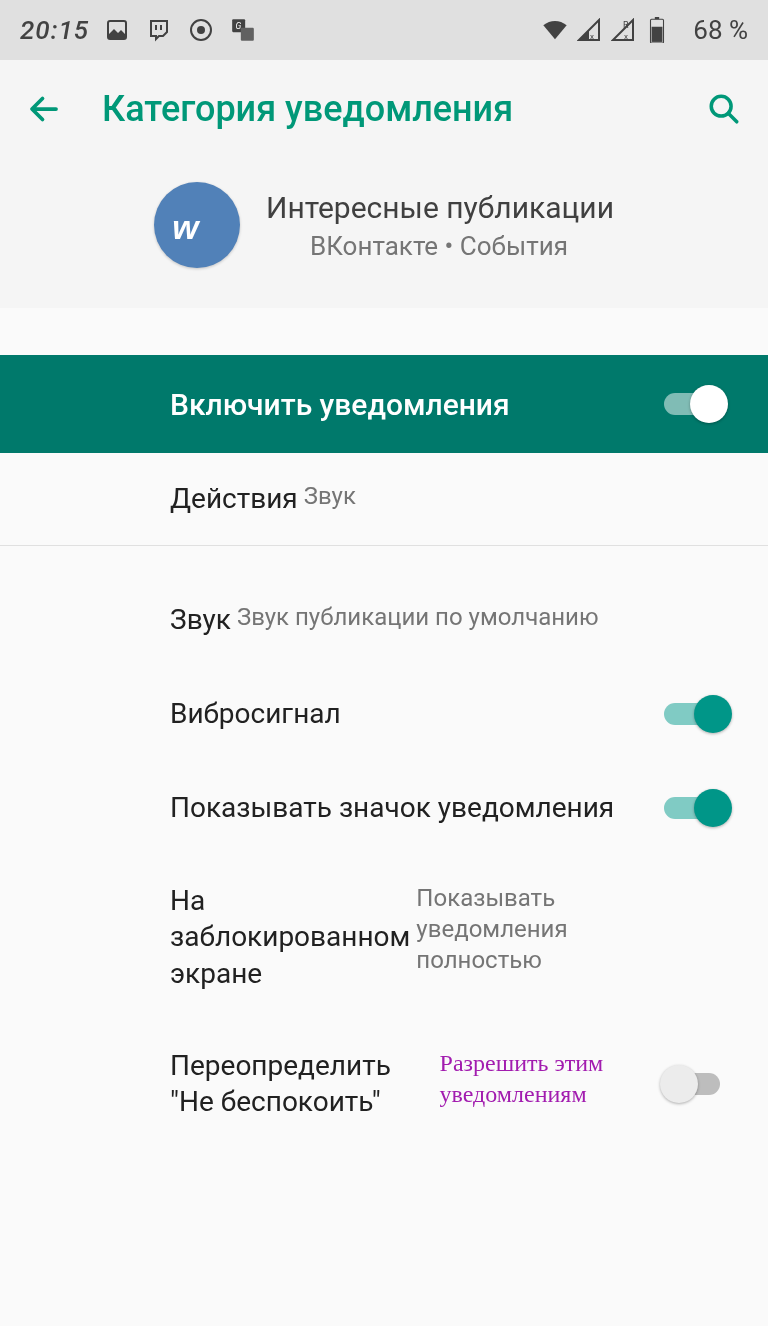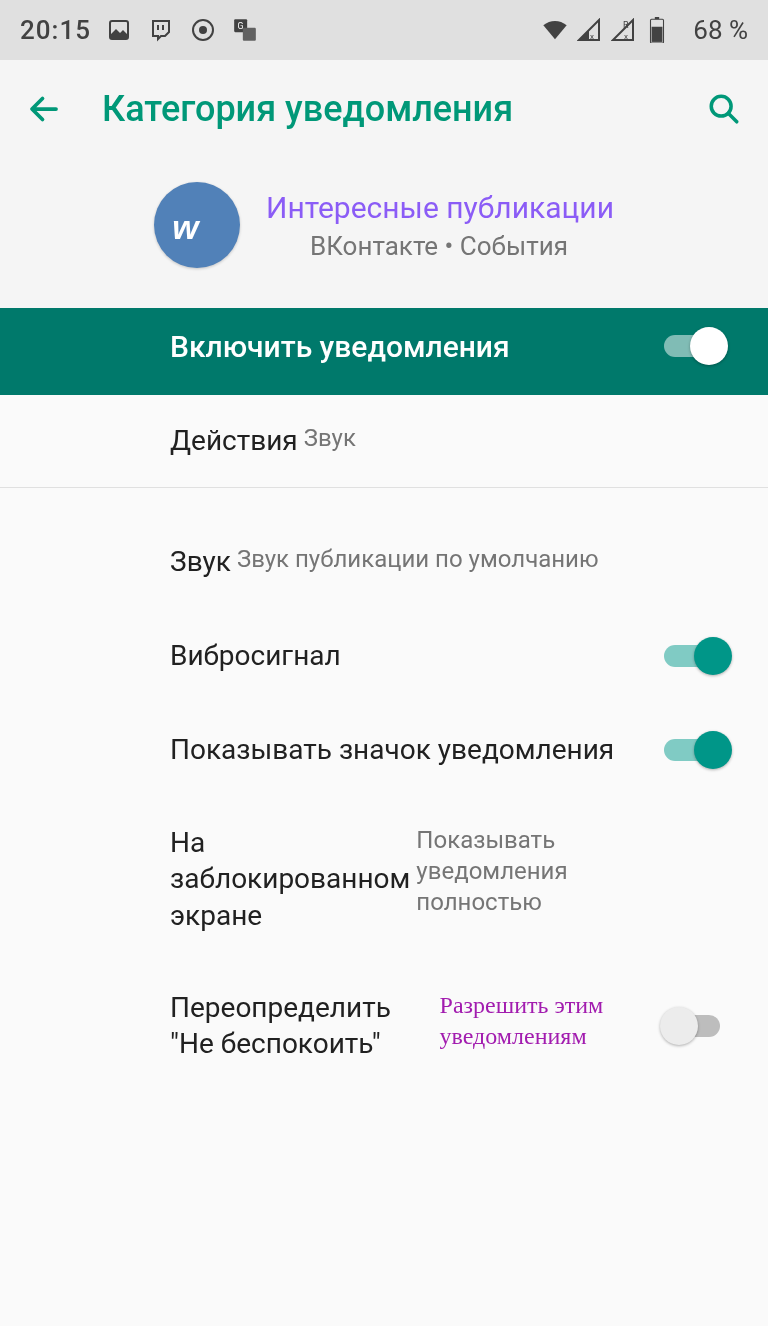--- a/index.html
+++ b/index.html
@@ -1,41 +1,41 @@
 <!DOCTYPE html>
 <html><head>
 <meta charset="utf-8">
 <style>
   * { box-sizing: border-box; margin: 0; padding: 0; }
   html, body { width: 768px; height: 1326px; font-family: Roboto, "Segoe UI", Arial, sans-serif; background: #000; overflow: hidden; }
   .screen { width: 768px; height: 1326px; background: #fafafa; display: flex; flex-direction: column; }
 
   
   .status-bar { height: 60px; background: #e0e0e0; display: flex; align-items: center; justify-content: space-between; padding: 0 20px; color: #424242; font-size: 26px; }
-  .status-left { display: flex; align-items: center; gap: 14px; }
+  .status-left { display: flex; align-items: center; gap: 14px; font-style: italic; }
   .status-right { display: flex; align-items: center; gap: 6px; }
   .status-time { font-weight: 500; letter-spacing: 1px; }
   .stat-icon { width: 28px; height: 28px; display: inline-flex; align-items: center; justify-content: center; }
   .battery-text { font-size: 26px; margin-left: 16px; }
 
   
   .app-bar { height: 98px; background: #f5f5f5; display: flex; align-items: center; padding: 4px 24px; gap: 38px; }
   .back-btn { width: 40px; height: 40px; display: flex; align-items: center; justify-content: center; cursor: pointer; }
   .app-title { flex: 1; color: #009878; font-size: 36px; font-weight: 500; }
   .search-btn { width: 40px; height: 40px; display: flex; align-items: center; justify-content: center; cursor: pointer; }
 
   
   .app-info { display: flex; align-items: center; padding: 24px 24px 40px 24px; gap: 26px; background: #f5f5f5; }
   .app-info-icon { width: 86px; height: 86px; border-radius: 50%; background: #5181b8; display: flex; align-items: center; justify-content: center; margin-left: 130px; box-shadow: 0 1px 3px rgba(0,0,0,0.2); }
   .app-info-texts { display: flex; flex-direction: column; gap: 6px; }
-  .app-info-title { font-size: 30px; color: #8b5cf6; }
+  .app-info-title { font-size: 30px; color: #404040; }
   .app-info-sub { font-size: 26px; color: #757575; margin-left: 44px; }
 
   
-  .master-row { background: #00796b; color: #fff; display: flex; align-items: center; padding: 19px 40px 30px 170px; justify-content: space-between; }
+  .master-row { background: #00796b; color: #fff; display: flex; align-items: center; padding: 30px 40px 30px 170px; justify-content: space-between; margin-top: 47px; }
   .master-label { font-size: 30px; font-weight: 500; }
 
   
   .switch { position: relative; width: 64px; height: 38px; }
   .switch .track { position: absolute; top: 8px; left: 0; width: 56px; height: 22px; border-radius: 11px; }
   .switch .thumb { position: absolute; top: 0; width: 38px; height: 38px; border-radius: 50%; box-shadow: 0 1px 3px rgba(0,0,0,0.3); }
   .switch.on .track { background: rgba(255,255,255,0.5); }
   .switch.on .thumb { background: #fff; right: 0; }
   .switch.teal-on .track { background: #80cbc4; }
   .switch.teal-on .thumb { background: #009688; right: -4px; }

